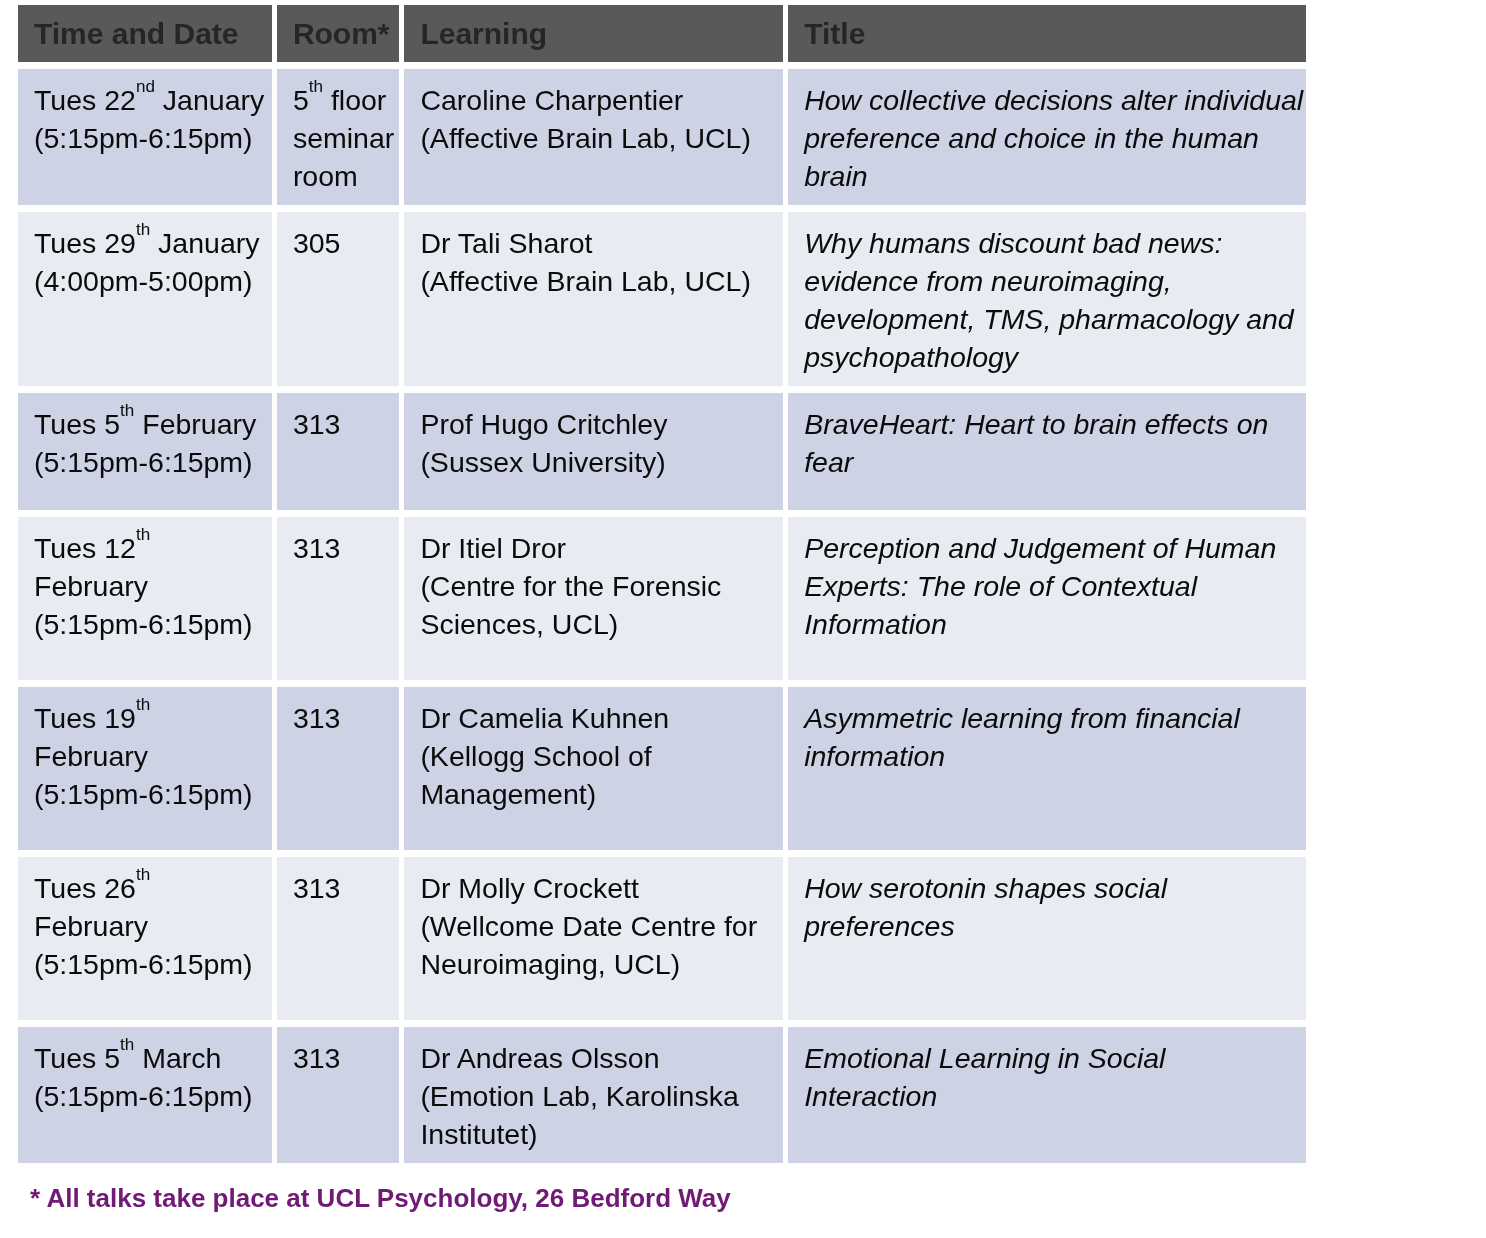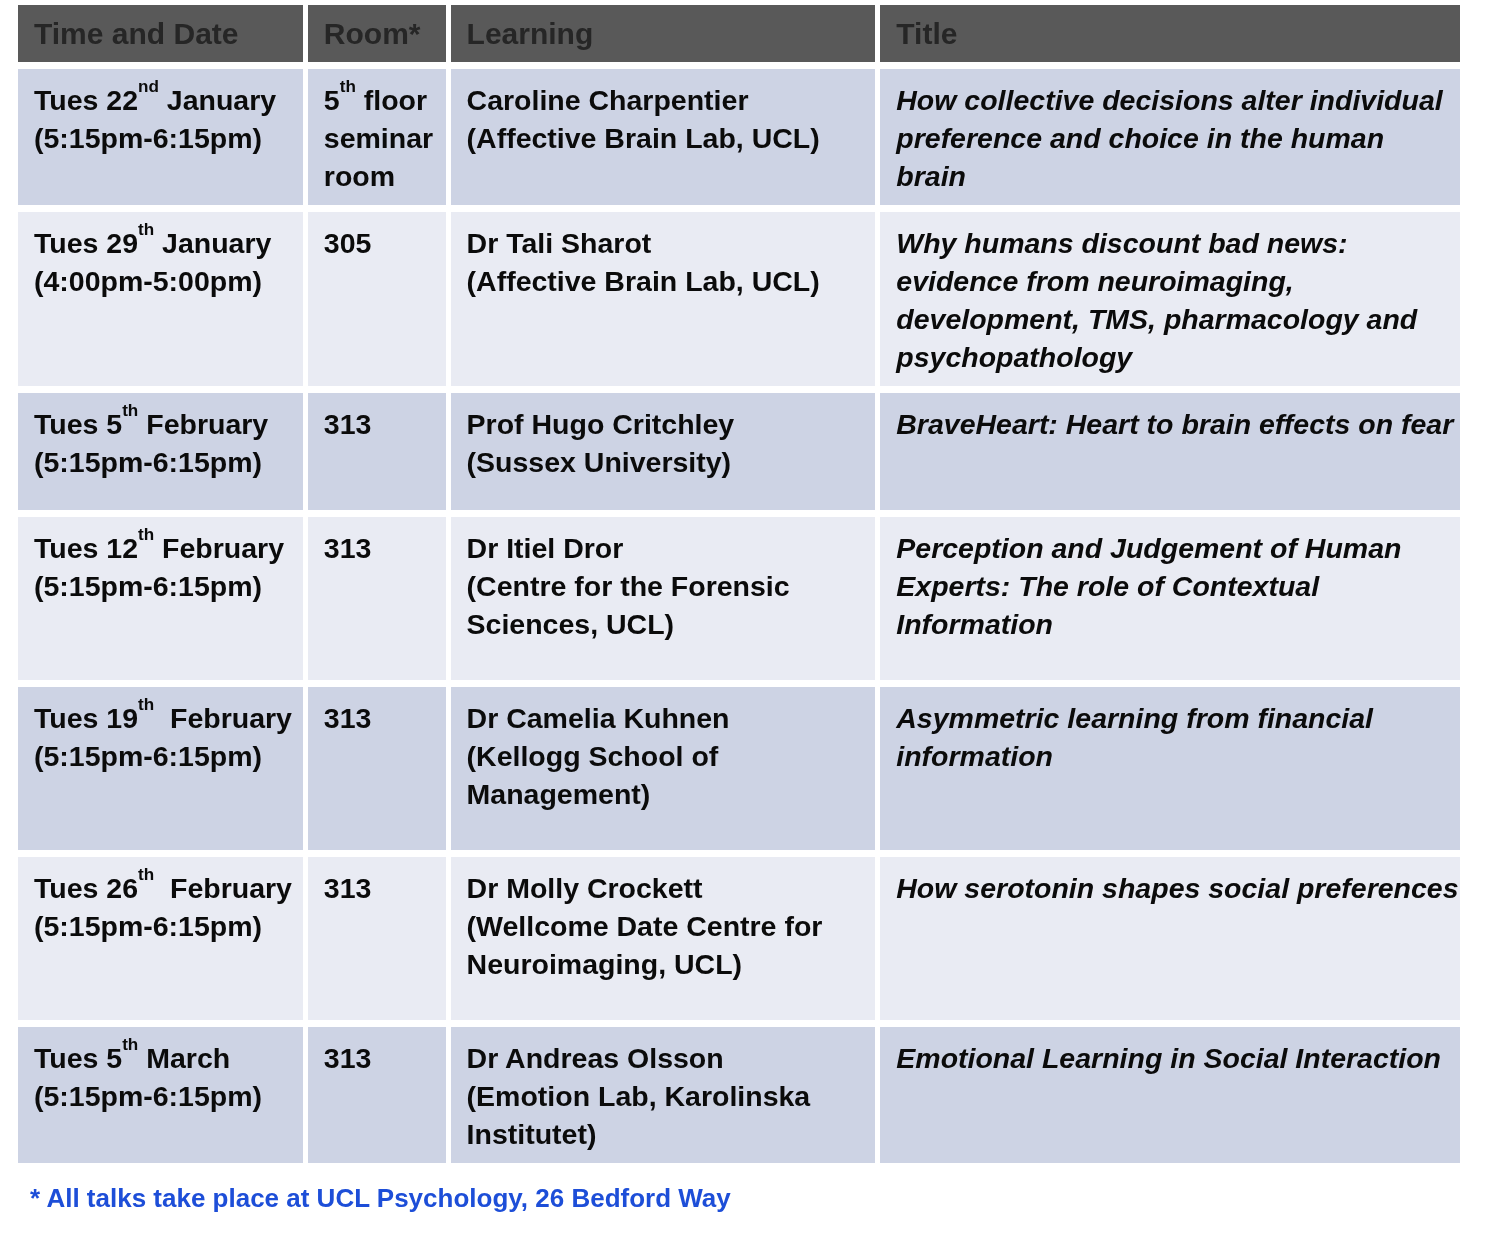--- a/index.html
+++ b/index.html
@@ -16,21 +16,21 @@
     width:1486px;height:1238px;
     background:#ffffff;
     font-family:"Liberation Sans",sans-serif;
     color:var(--body-text);
   }
   .page{padding:5px 2px 0 18px;}
   table.schedule{
     border-collapse:separate;
     border-spacing:0;
     table-layout:fixed;
-    width:1442px;
+    width:1288px;
   }
   col.c-date{width:20.1%;}
   col.c-room{width:9.9%;}
   col.c-speaker{width:29.8%;}
   col.c-title{width:40.2%;}
   th,td{
     border-bottom:7px solid var(--border);
     border-right:5px solid var(--border);
   }
   th:last-child,td:last-child{border-right:0;}
@@ -42,21 +42,20 @@
     text-align:left;
     vertical-align:middle;
     height:64px;
     padding:8px 10px 8px 16px;
   }
   td{
     font-size:28.5px;
     line-height:38px;
     vertical-align:top;
     padding:12px 1px 10px 16px;
-    font-weight:bold;
   }
   tbody tr:nth-child(odd) td{background:var(--row-odd);}
   tbody tr:nth-child(even) td{background:var(--row-even);}
   tbody tr:nth-child(1) td{height:128px;}
   tbody tr:nth-child(2) td{height:170px;}
   tbody tr:nth-child(3) td{height:124px;}
   tbody tr:nth-child(4) td{height:170px;margin-top:31px;}
   tbody tr:nth-child(5) td{height:170px;}
   tbody tr:nth-child(6) td{height:170px;margin-top:8px;}
   tbody tr:nth-child(7) td{height:130px;}
@@ -65,21 +64,21 @@
     font-size:0.6em;
     position:relative;
     top:-0.45em;
     line-height:0;
   }
   td.title div{font-style:italic;}
   .footnote{
     margin:13px 0 0 12px;
     font-size:26px;
     font-weight:bold;
-    color:#1d4ed8;
+    color:#701a75;
   }
 </style>
 </head>
 <body>
 
 <div class="page">
   <table class="schedule">
     <colgroup>
       <col class="c-date">
         <col class="c-room">

